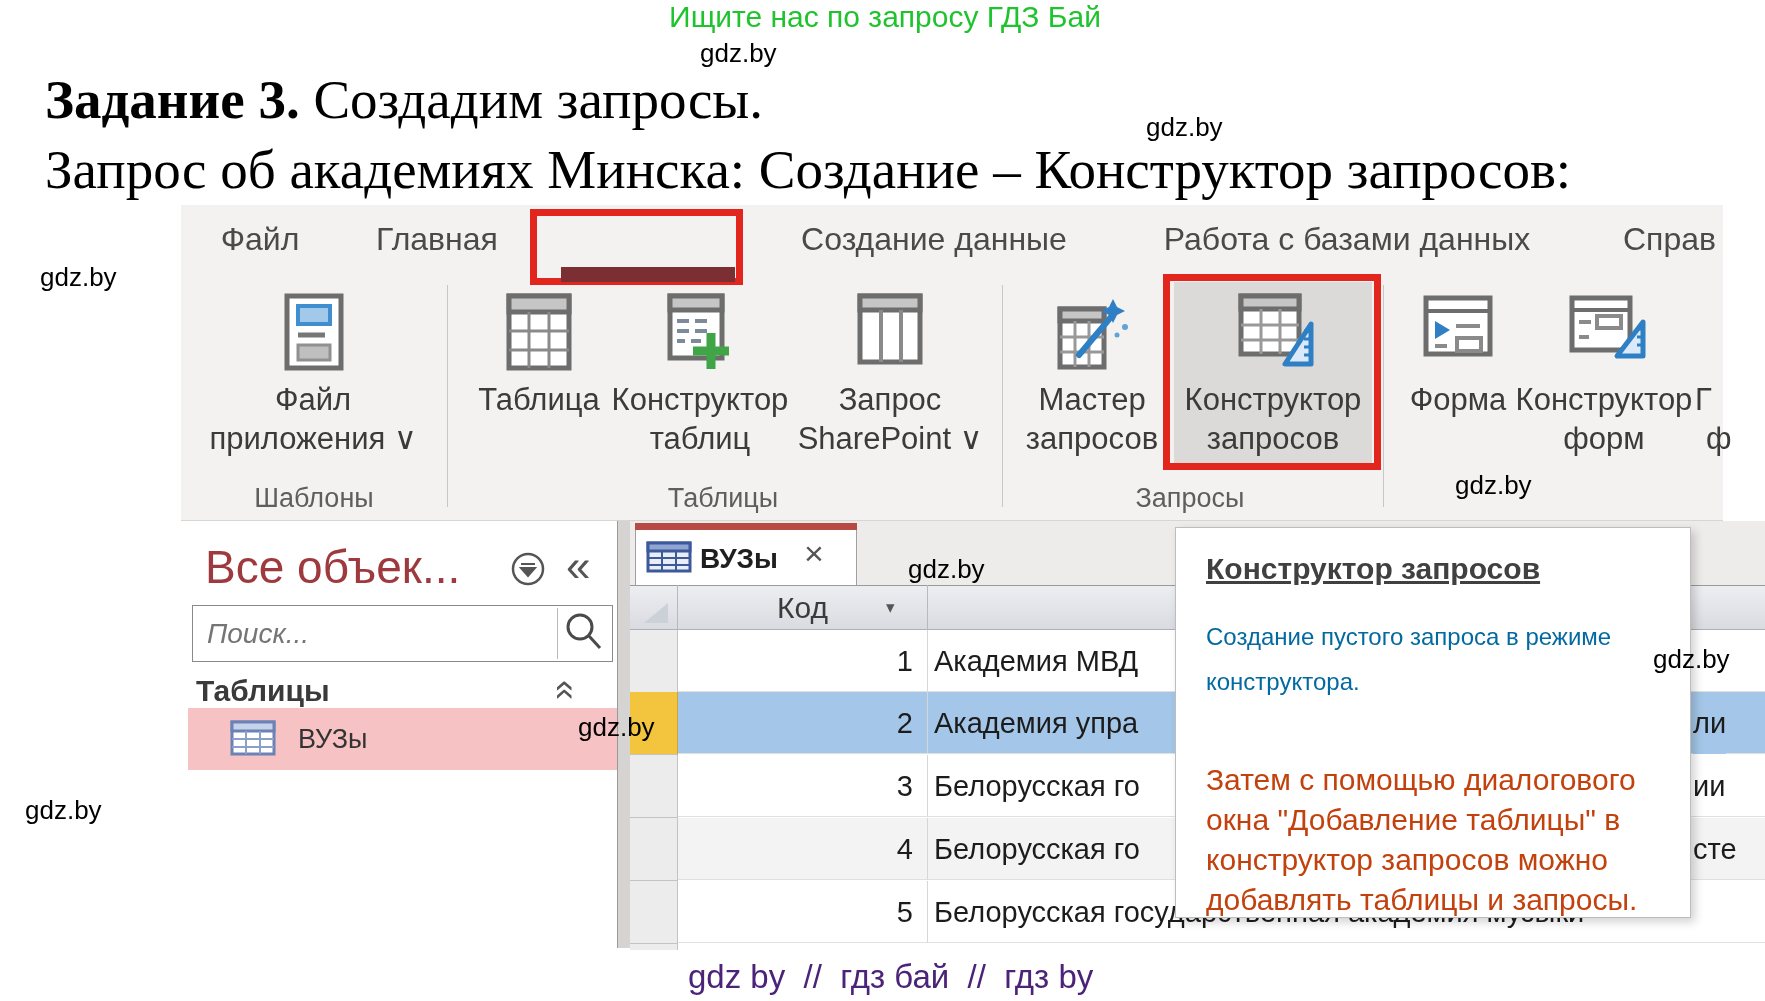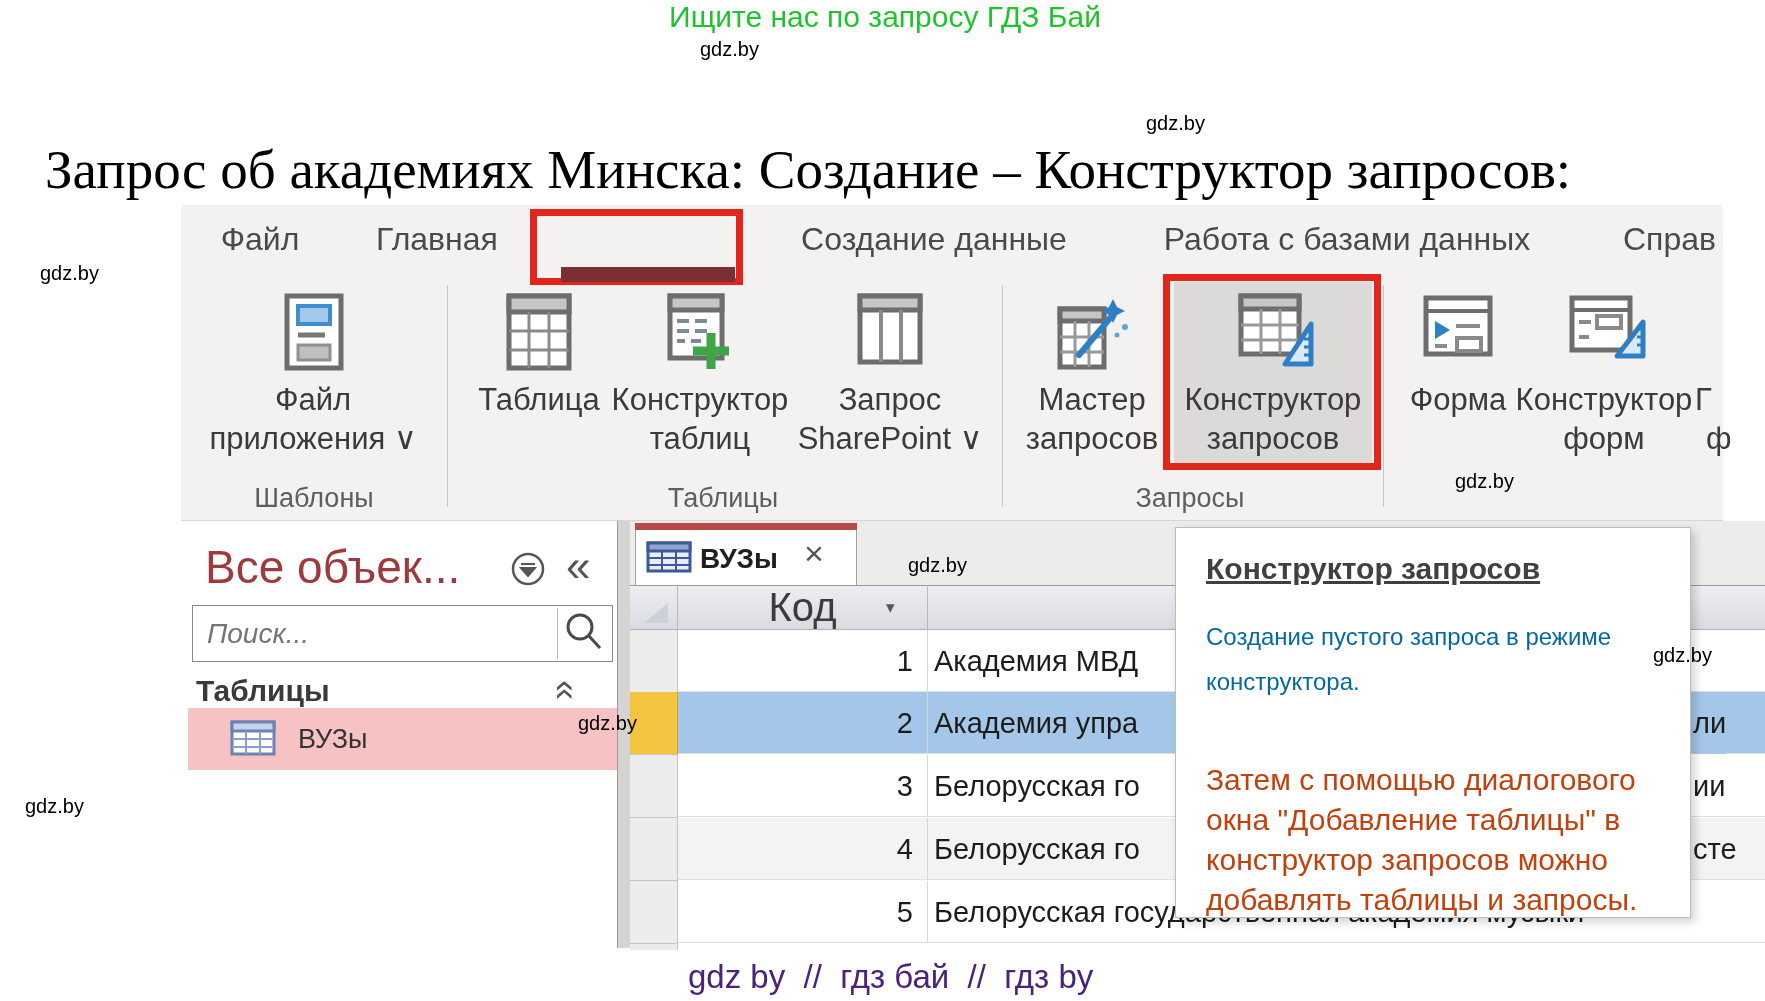--- a/index.html
+++ b/index.html
@@ -1,19 +1,19 @@
 <!DOCTYPE html>
 <html><head>
 <meta charset="utf-8">
 <style>
   html,body{margin:0;padding:0;background:#fff;}
   #canvas{position:relative;width:1765px;height:1001px;background:#fff;overflow:hidden;
           font-family:"Liberation Sans",sans-serif;}
   .abs{position:absolute;}
-  .wm{font-size:20px;color:#000;z-index:20;}
+  .wm{font-size:26px;color:#000;z-index:20;}
   .banner{font-size:30px;color:#1fc32e;text-align:center;}
   .serifline{font-family:"Liberation Serif",serif;font-size:55px;color:#000;white-space:nowrap;}
   .footer{font-size:33px;color:#4b2379;white-space:pre;z-index:20;}
   
   .ribbon-bg{left:181px;top:205px;width:1542px;height:315px;background:#f3f2f1;border-bottom:1px solid #d8d6d4;}
   .rtab{top:219px;height:40px;line-height:40px;font-size:32px;color:#4a4a4a;text-align:center;}
   .rtab.active{font-weight:bold;color:#1b1b1b;}
   .redbox{border:7px solid #e3261d;box-sizing:border-box;z-index:15;background:transparent;}
   .maroonbar{background:#7b2f33;z-index:16;}
   .gdiv{width:1px;top:285px;height:222px;background:#c9c7c5;}
@@ -33,21 +33,21 @@
   .pinkrow{left:188px;top:708px;width:429px;height:62px;background:#f6c2c4;}
   .rot90{transform:rotate(90deg);}
   
   .tabbar{left:630px;top:521px;width:1135px;height:64px;background:#eeecea;}
   .activetab{left:635px;top:523px;width:222px;height:62px;background:#fff;border-left:1px solid #a0a0a0;border-right:1px solid #a0a0a0;box-sizing:border-box;}
   .tabaccent{left:635px;top:523px;width:222px;height:7px;background:#b74a45;}
   .hdrrow{left:630px;top:585px;width:1135px;height:45px;border-top:1px solid #9a9a9a;border-bottom:1px solid #adb0b6;
           background:linear-gradient(#eceef2,#d9dbe0);box-sizing:border-box;}
   .selall{left:630px;top:585px;width:48px;height:45px;border-right:1px solid #b6b9bf;box-sizing:border-box;}
   .tri{left:644px;top:603px;width:0;height:0;border-bottom:20px solid #ccd0d7;border-left:24px solid transparent;}
-  .kodhdr{left:678px;top:585px;width:250px;height:45px;line-height:45px;text-align:center;font-size:40px;color:#3b3b3b;border-right:1px solid #b6b9bf;box-sizing:border-box;}
+  .kodhdr{left:678px;top:585px;width:250px;height:45px;line-height:45px;text-align:center;font-size:30px;color:#3b3b3b;border-right:1px solid #b6b9bf;box-sizing:border-box;}
   .selcell{left:630px;width:48px;height:63px;background:#ececec;border-right:1px solid #c3c3c3;border-bottom:1px solid #c3c3c3;box-sizing:border-box;}
   .codecell{left:678px;width:250px;height:62px;line-height:62px;text-align:right;padding-right:14px;font-size:29px;color:#1c1c1c;
             border-right:1px solid #d6d6d6;border-bottom:1px solid #e0e0e0;box-sizing:border-box;background:#fff;}
   .namecell{left:928px;width:837px;height:62px;line-height:62px;padding-left:6px;font-size:29px;color:#1c1c1c;
             border-bottom:1px solid #e0e0e0;box-sizing:border-box;background:#fff;white-space:nowrap;overflow:hidden;}
   .bluebg{background:#a4c6e8 !important;}
   .altbg{background:#f3f3f3 !important;}
   .yellowsel{background:#f3c53f !important;border-right:1px solid #c9a53c !important;}
   .frag{position:absolute;left:1693px;font-size:29px;color:#1c1c1c;line-height:62px;z-index:5;}
   .tooltip{left:1175px;top:527px;width:516px;height:391px;background:#fff;border:1px solid #bdbdbd;box-sizing:border-box;
@@ -57,20 +57,21 @@
   .tt-p2{margin:56px 0 0 30px;width:456px;font-size:30px;color:#c2410c;line-height:40px;}
   .chev{font-size:44px;color:#555;line-height:40px;}
 </style>
 </head>
 <body>
 
 <div id="canvas">
 
   <div class="abs banner" style="left:570px;top:0;width:630px;">Ищите нас по запросу ГДЗ Бай</div>
   <div class="abs wm" style="left:700px;top:38px;">gdz.by</div>
+  <div class="abs serifline" style="left:45px;top:68px;"><b>Задание 3.</b><span> Создадим запросы.</span></div>
   <div class="abs wm" style="left:1146px;top:112px;">gdz.by</div>
   <div class="abs serifline" style="left:45px;top:138px;">Запрос об академиях Минска: Создание – Конструктор запросов:</div>
   <div class="abs wm" style="left:40px;top:262px;">gdz.by</div>
   <div class="abs wm" style="left:1455px;top:470px;">gdz.by</div>
   <div class="abs wm" style="left:908px;top:554px;">gdz.by</div>
   <div class="abs wm" style="left:1653px;top:644px;">gdz.by</div>
   <div class="abs wm" style="left:578px;top:712px;">gdz.by</div>
   <div class="abs wm" style="left:25px;top:795px;">gdz.by</div>
   <div class="abs footer" style="left:688px;top:958px;">gdz by  //  гдз бай  //  гдз by</div>
 

